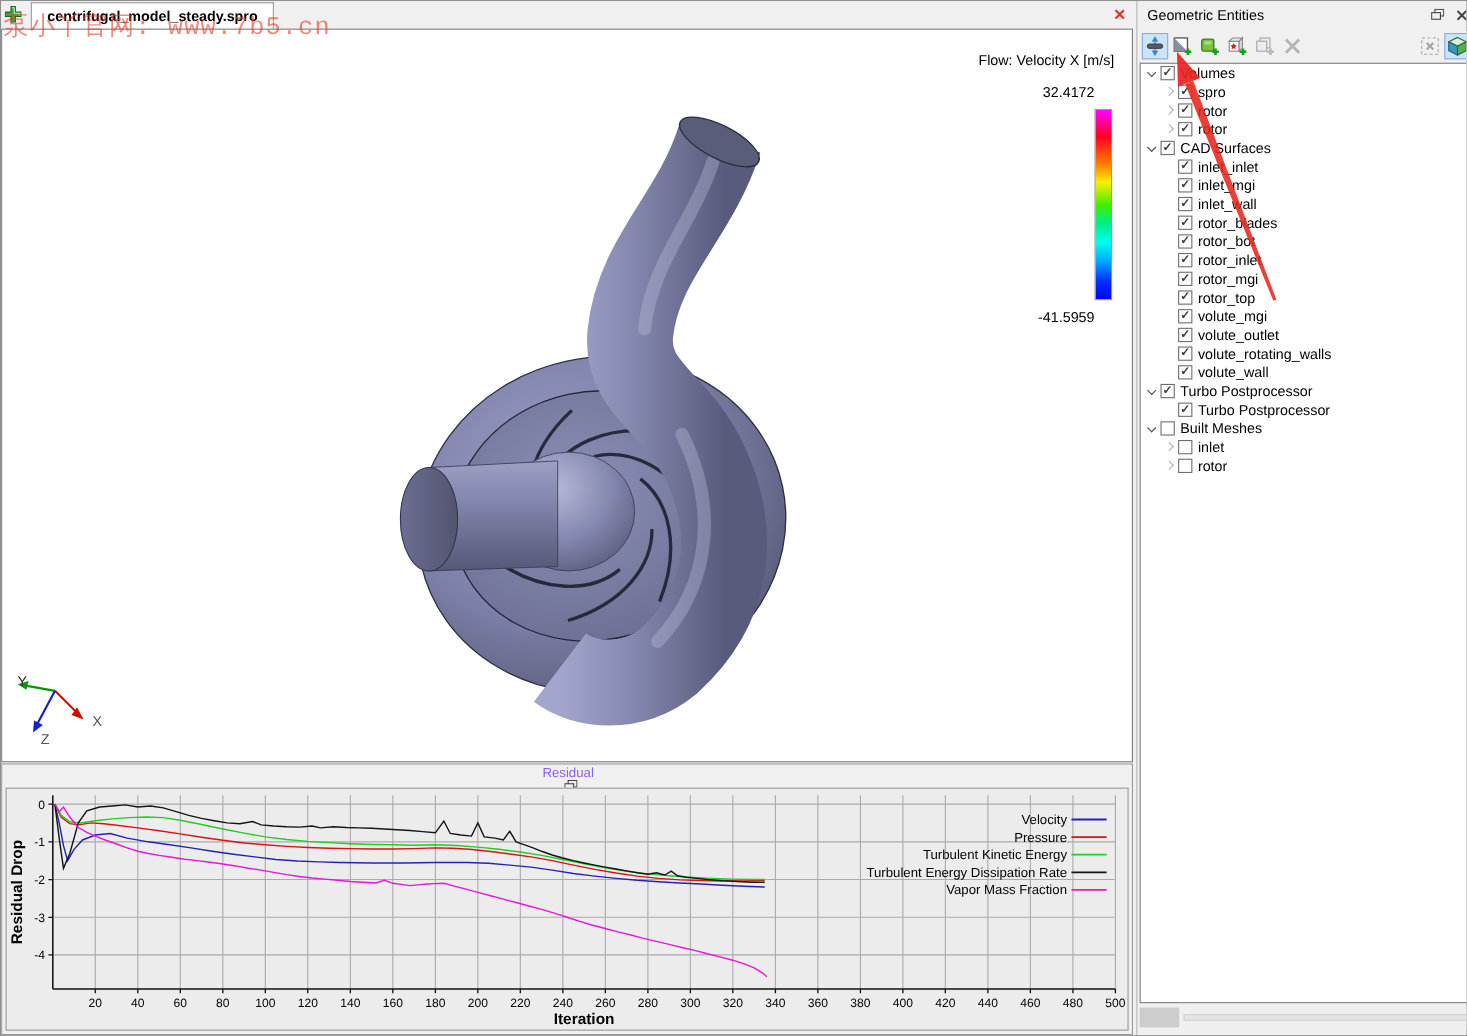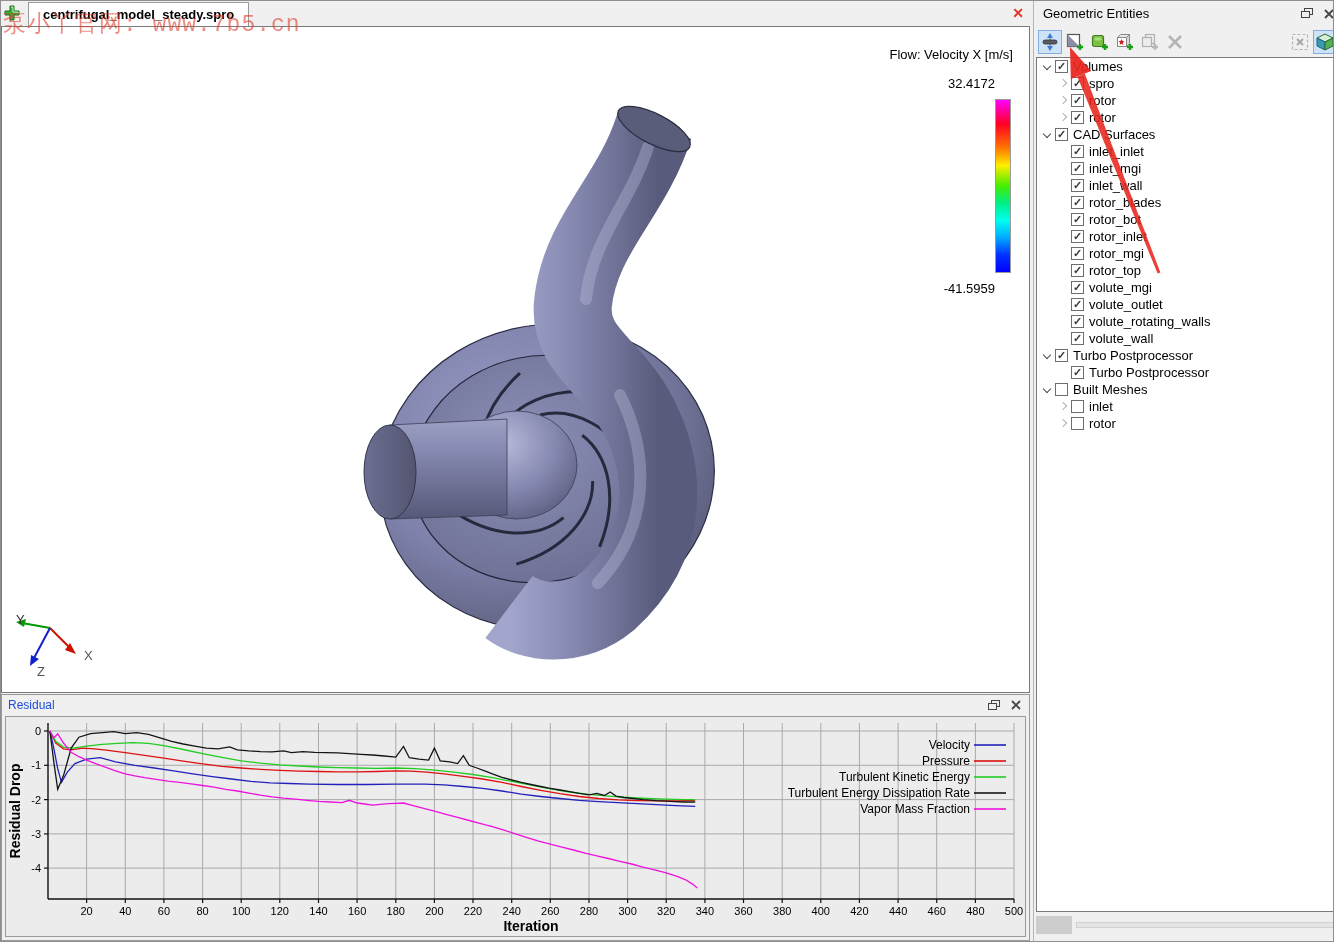--- a/index.html
+++ b/index.html
@@ -20,21 +20,21 @@
        border:1px solid #7a7a7a;}
   .colorbar{position:absolute;top:20px;right:16px;text-align:right;}
   .cb-title{font-size:13px;color:#000;margin-bottom:14px;}
   .cb-max,.cb-min{font-size:13px;color:#000;margin-right:18px;text-align:right;}
   .cb-bar{width:16px;height:174px;margin:8px 2px 8px auto;border:1px solid #9a9a9a;}
   .triad{position:absolute;left:6px;bottom:6px;}
 
   
   .residual{position:absolute;left:0;top:693px;width:1029px;height:247px;background:#f0f0f0;
        border:1px solid #9a9a9a;}
-  .panel-titlebar{height:20px;display:flex;align-items:center;padding:0 4px 0 6px;font-size:12px;color:#1d4ed8;}
+  .panel-titlebar{height:20px;display:flex;align-items:center;padding:0 4px 0 6px;font-size:12px;color:#8b5cf6;flex-direction:column;}
   .panel-titlebar .spacer{flex:1;}
   .tb-btn{width:18px;height:16px;display:flex;align-items:center;justify-content:center;margin-left:4px;}
   .plot-wrap{position:absolute;left:3px;right:3px;top:21px;bottom:3px;background:#ececec;border:1px solid #9a9a9a;}
 
   
   .dock{position:absolute;left:1032px;top:0;width:309px;height:941px;background:#f0f0f0;border-left:1px solid #b5b5b5;}
   .dock-title{height:25px;display:flex;align-items:center;padding:0 4px 0 9px;font-size:13px;color:#000;}
   .dock-toolbar{position:absolute;left:2px;right:2px;top:27px;height:27px;display:flex;align-items:center;
        padding:0 2px;background:#f0f0f0;}
   .tb-icon{width:24px;height:24px;display:flex;align-items:center;justify-content:center;margin-right:1px;border:1px solid transparent;}

